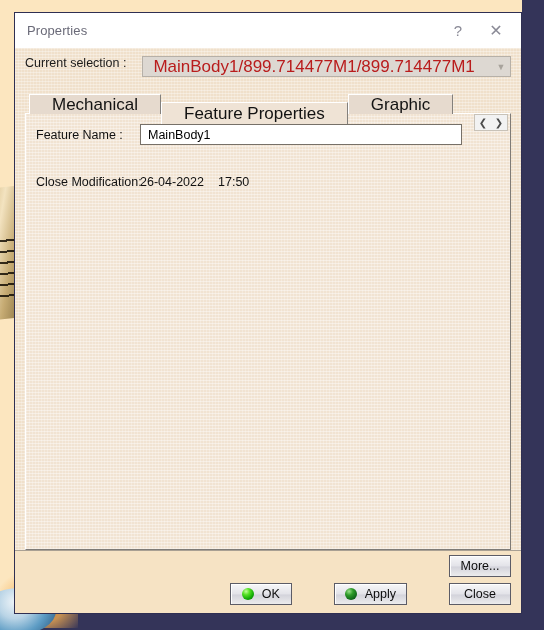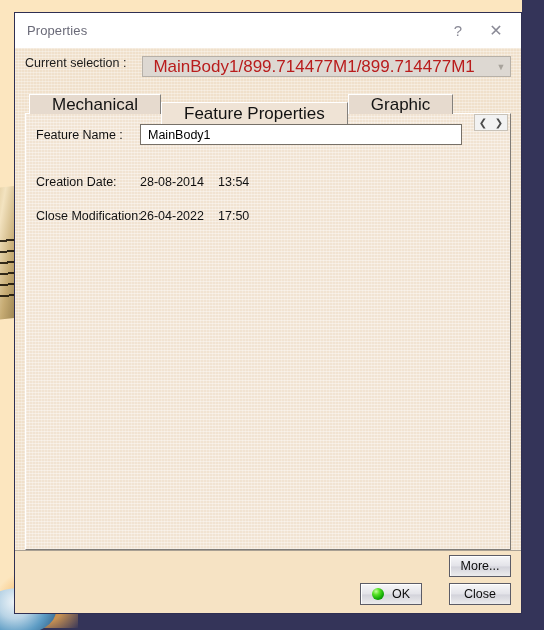--- a/index.html
+++ b/index.html
@@ -280,21 +280,21 @@
   .footer-row {
     display: flex;
     justify-content: flex-end;
     align-items: center;
   }
   .footer-row.row2 { margin-top: 6px; gap: 20px; }
   .btn {
     height: 22px;
     min-width: 62px;
     padding: 0 10px;
-    margin-left: 7px;
+    margin-left: 22px;
     font-family: "Liberation Sans", sans-serif;
     font-size: 12.5px;
     color: #0d0d0d;
     background: linear-gradient(#f7f7f8, #e2e2e8 52%, #d2d2da 53%, #ececed);
     border: 1px solid #5c5c66;
     box-shadow: inset 1px 1px 0 #ffffff;
     box-sizing: border-box;
     display: flex;
     align-items: center;
     justify-content: center;
@@ -353,25 +353,20 @@
 
       <div class="tabpage">
         <div class="tabpage-inner">
 
           <div class="field-row">
             <div class="field-label feature-name-label">Feature Name :</div>
             <input class="feature-name-input" type="text" value="MainBody1" style="">
           </div>
 
           <div class="date-block">
-            <div class="date-row">
-              <div class="date-name">Creation Date:</div>
-              <div class="date-value">28-08-2014</div>
-              <div class="date-time">13:54</div>
-            </div>
             <div class="date-row">
               <div class="date-name">Close Modification:</div>
               <div class="date-value">26-04-2022</div>
               <div class="date-time">17:50</div>
             </div>
           </div>
 
         </div>
 
         <div class="hscroll">
@@ -386,18 +381,22 @@
 
     <div class="dlg-footer">
       <div class="footer-row row1">
         <div class="btn">More...</div>
       </div>
       <div class="footer-row row2">
         <div class="btn">
           <span class="sphere bright"></span>
           <span>OK</span>
         </div>
+        <div class="btn">
+          <span class="sphere dark"></span>
+          <span>Apply</span>
+        </div>
         <div class="btn">Close</div>
       </div>
     </div>
 
   </div>
 </div>
 
 </body></html>

